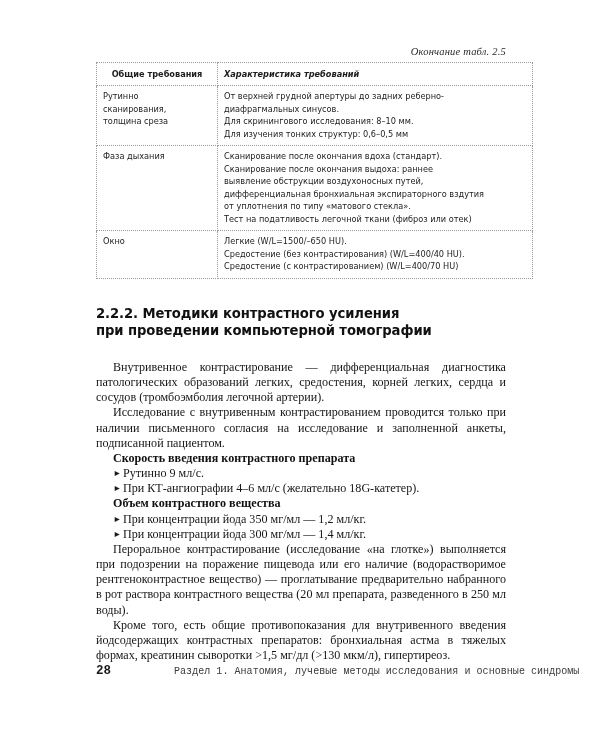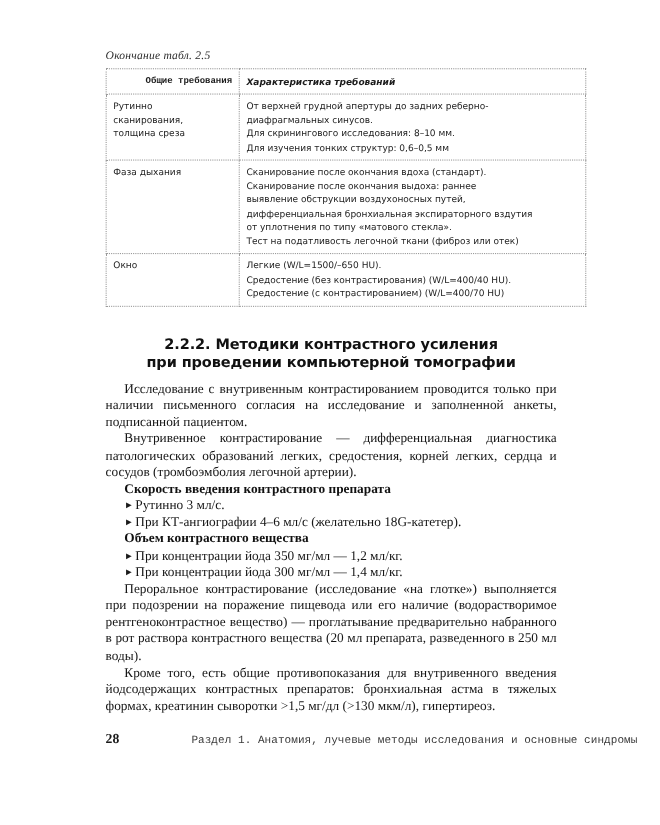--- a/index.html
+++ b/index.html
@@ -25,20 +25,21 @@
 
   .content {
     position: absolute;
     left: 96px;
     top: 46px;
     width: 410px;
   }
 
   
   .table-caption {
+    text-align: right;
     font-family: "Liberation Serif", serif;
     font-style: italic;
     font-size: 10.5px;
     color: #2a2a2a;
     letter-spacing: 0.2px;
     margin-bottom: 5px;
   }
 
   
   table.req-table {
@@ -56,37 +57,36 @@
     vertical-align: top;
     padding: 4px 6px 5px 6px;
   }
   table.req-table th {
     font-weight: bold;
     padding-top: 5px;
     padding-bottom: 5px;
   }
   th.col-left, td.col-left { width: 108px; }
   th.col-right, td.col-right { width: 302px; }
-  th.col-left { text-align: right; font-family: Liberation Mono, monospace; }
+  th.col-left { text-align: center; }
   th.col-right { text-align: left; font-style: italic; }
   td { text-align: left; }
   .cell-line { display: block; white-space: nowrap; }
   td.col-left .cell-line { white-space: normal; }
 
   
   .section-heading {
     font-family: "DejaVu Sans", sans-serif;
     font-weight: bold;
     font-size: 13.2px;
     line-height: 1.30;
     color: #111111;
     margin-top: 26px;
-    margin-bottom: 7px;
+    margin-bottom: 21px;
     letter-spacing: -0.1px;
-    text-align: center;
   }
   .section-heading .hline { display: block; }
 
   
   p.body {
     font-family: "Liberation Serif", serif;
     font-size: 12.1px;
     line-height: 1.255;
     text-align: justify;
     text-justify: inter-word;
@@ -131,21 +131,21 @@
   
   .footer {
     position: absolute;
     left: 96px;
     top: 664px;
     width: 410px;
     display: flex;
     align-items: baseline;
   }
   .footer .page-num {
-    font-family: Liberation Serif, serif;
+    font-family: Liberation Mono, monospace;
     font-weight: bold;
     font-size: 12.5px;
     color: #1a1a1a;
     width: 78px;
     flex: 0 0 78px;
   }
   .footer .footer-title {
     font-family: Liberation Mono, monospace;
     font-size: 10px;
     color: #3a3a3a;
@@ -211,30 +211,30 @@
         </tr>
 
       </tbody>
     </table>
 
     <h2 class="section-heading">
       <span class="hline">2.2.2. Методики контрастного усиления</span>
       <span class="hline">при проведении компьютерной томографии</span>
     </h2>
 
+    <p class="body">Внутривенное контрастирование — дифференциальная диагностика патологических образований легких, средостения, корней легких, сердца и сосудов (тромбоэмболия легочной артерии).</p>
+
     <p class="body">Исследование с внутривенным контрастированием проводится только при наличии письменного согласия на исследование и заполненной анкеты, подписанной пациентом.</p>
 
-    <p class="body">Внутривенное контрастирование — дифференциальная диагностика патологических образований легких, средостения, корней легких, сердца и сосудов (тромбоэмболия легочной артерии).</p>
-
     <p class="subhead">Скорость введения контрастного препарата</p>
 
     <ul class="bullets">
       <li>
         <span class="bullet-glyph">►</span>
-        <span>Рутинно 3 мл/с.</span>
+        <span>Рутинно 9 мл/с.</span>
       </li>
       <li>
         <span class="bullet-glyph">►</span>
         <span>При КТ-ангиографии 4–6 мл/с (желательно 18G-катетер).</span>
       </li>
     </ul>
 
     <p class="subhead">Объем контрастного вещества</p>
 
     <ul class="bullets">

